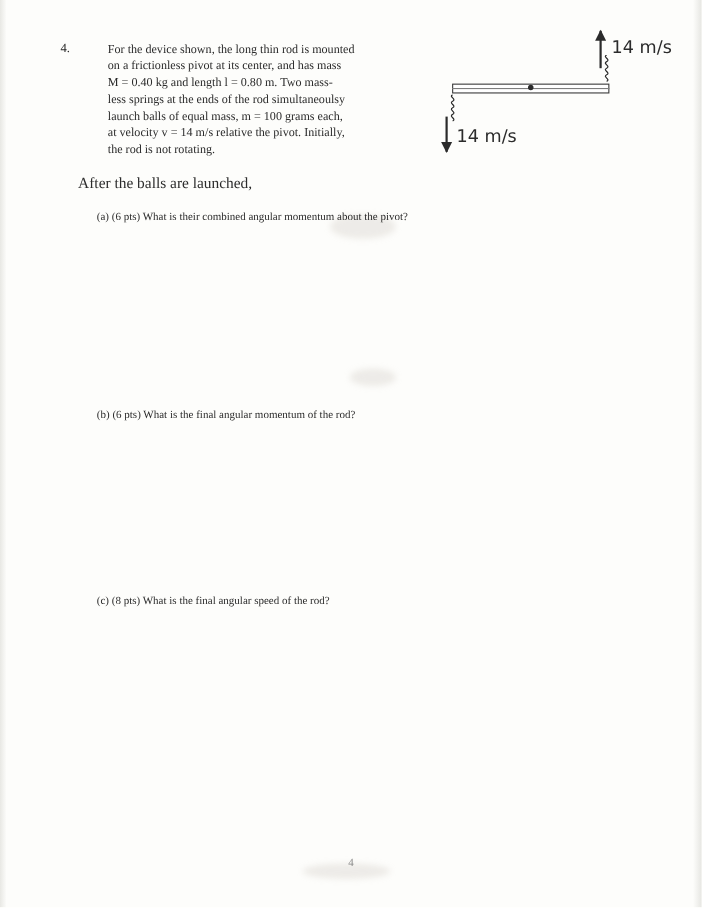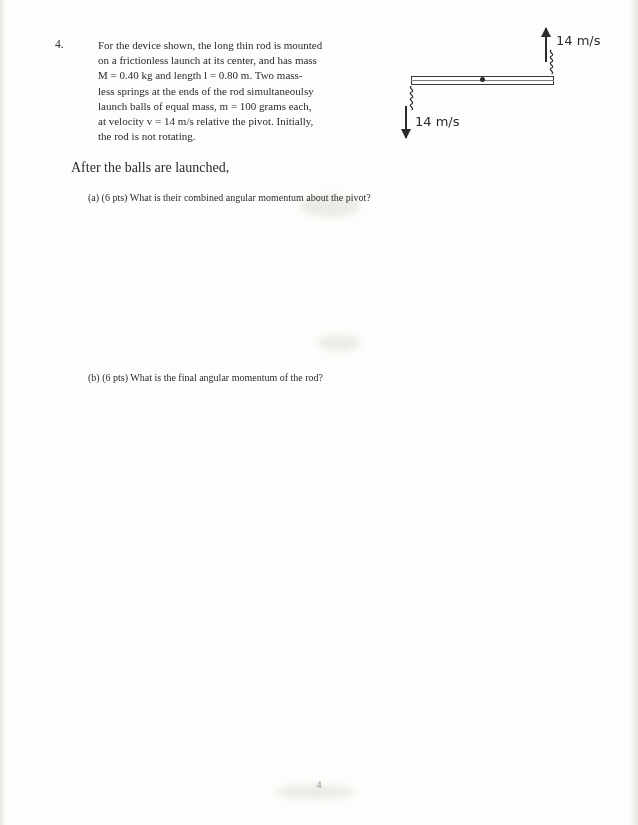--- a/index.html
+++ b/index.html
@@ -157,21 +157,21 @@
     position: absolute;
     left: -4px;
     bottom: -1px;
     border-left: 5px solid transparent;
     border-right: 5px solid transparent;
     border-top: 10px solid #2b2b2b;
   }
   .vlabel {
     position: absolute;
     font-family: "DejaVu Sans", sans-serif;
-    font-size: 13px;
+    font-size: 16px;
     color: #2b2b2b;
   }
   .vlabel-top { left: 161px; top: 5px; }
   .vlabel-bottom { left: 20px; top: 86px; }
 
   .smudge {
     position: absolute;
     border-radius: 50%;
     background: rgba(180,175,165,0.22);
     filter: blur(3px);
@@ -187,32 +187,33 @@
 <div id="page">
 
   <div class="smudge smudge-1"></div>
   <div class="smudge smudge-2"></div>
   <div class="smudge smudge-3"></div>
 
   <div class="qnum">4.</div>
 
   <div class="qbody">
     <div class="ln">For the device shown, the long thin rod is mounted</div>
-    <div class="ln">on a frictionless launch at its center, and has mass</div>
+    <div class="ln">on a frictionless pivot at its center, and has mass</div>
     <div class="ln">M = 0.40 kg and length l = 0.80 m.  Two mass-</div>
     <div class="ln">less springs at the ends of the rod simultaneoulsy</div>
     <div class="ln">launch balls of equal mass, m = 100 grams each,</div>
     <div class="ln">at velocity v = 14 m/s relative the pivot.  Initially,</div>
     <div class="ln">the rod is not rotating.</div>
   </div>
 
   <div class="after-line">After the balls are launched,</div>
 
   <div class="part part-a">(a) (6 pts) What is their combined angular momentum about the pivot?</div>
   <div class="part part-b">(b) (6 pts) What is the final angular momentum of the rod?</div>
+  <div class="part part-c">(c) (8 pts) What is the final angular speed of the rod?</div>
 
   <div id="figure">
 
     <div class="rod"></div>
     <div class="rod-line"></div>
     <div class="pivot"></div>
 
     <svg class="spring spring-left" viewBox="0 0 9 26">
       <path d="M4.5 0 C0.5 2, 8.5 4, 4.5 6 C0.5 8, 8.5 10, 4.5 12 C0.5 14, 8.5 16, 4.5 18 C0.5 20, 8.5 22, 4.5 24" fill="none" stroke="#2b2b2b" stroke-width="1.1"></path>
     </svg>

